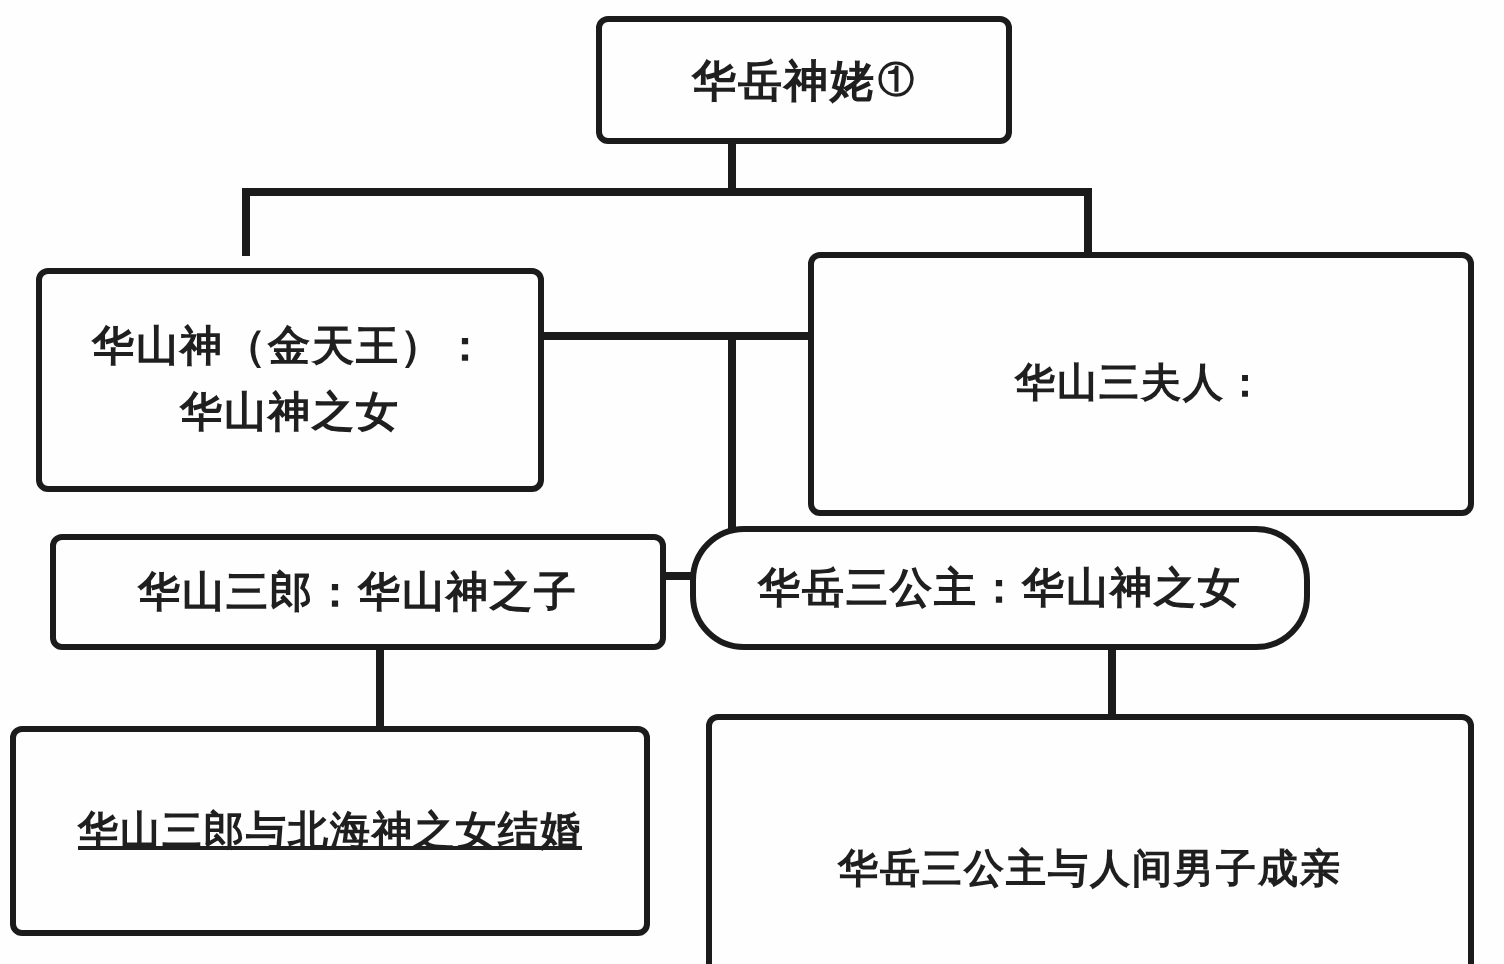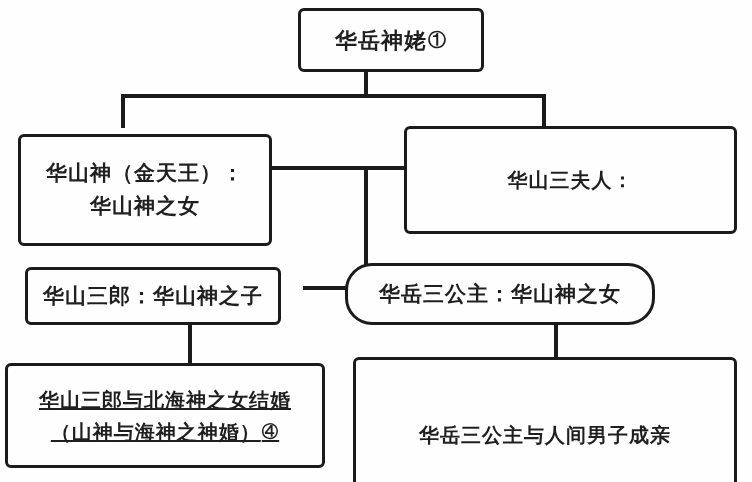--- a/index.html
+++ b/index.html
@@ -58,43 +58,42 @@
   <div class="connector" style="left:364px; top:71px; width:4px; height:27px;"></div>
   <div class="connector" style="left:121px; top:94px; width:425px; height:4px;"></div>
   <div class="connector" style="left:121px; top:94px; width:4px; height:34px;"></div>
   <div class="connector" style="left:542px; top:94px; width:4px; height:34px;"></div>
   <div class="connector" style="left:270px; top:166px; width:136px; height:4px;"></div>
   <div class="connector" style="left:364px; top:166px; width:4px; height:100px;"></div>
   <div class="connector" style="left:303px; top:286px; width:44px; height:4px;"></div>
   <div class="connector" style="left:188px; top:323px; width:4px; height:42px;"></div>
   <div class="connector" style="left:554px; top:323px; width:4px; height:36px;"></div>
 
-  <div class="node fz22" style="left:298px; top:8px; width:186px; height:64px;">
+  <div class="node fz22" style="left:298px; top:8px; width:208px; height:64px;">
     <span class="ln"><span>华岳神姥</span><span class="footnote">①</span></span>
   </div>
 
   <div class="node fz21" style="left:18px; top:134px; width:254px; height:112px;">
     <span class="ln">华山神（金天王）：</span>
     <span class="ln">华山神之女</span>
   </div>
 
-  <div class="node fz20" style="left:404px; top:126px; width:333px; height:108px;">
+  <div class="node fz20" style="left:404px; top:126px; width:333px; height:132px;">
     <span class="ln">华山三夫人：</span>
   </div>
 
-  <div class="node fz21" style="left:25px; top:267px; width:256px; height:58px;">
+  <div class="node fz21" style="left:25px; top:267px; width:308px; height:58px;">
     <span class="ln">华山三郎：华山神之子</span>
   </div>
 
   <div class="node fz21" style="left:345px; top:263px; width:310px; height:62px;border-radius:27px;">
     <span class="ln">华岳三公主：华山神之女</span>
   </div>
 
   <div class="node fz20" style="left:5px; top:363px; width:320px; height:105px;text-decoration:underline;">
     <span class="ln">华山三郎与北海神之女结婚</span>
-    <span class="ln"><span>（山神与海神之神婚）</span><span class="footnote">④</span></span>
   </div>
 
   <div class="node fz20" style="left:353px; top:357px; width:384px; height:156px;">
     <span class="ln">华岳三公主与人间男子成亲</span>
   </div>
 
 </div>
 
 </body></html>

